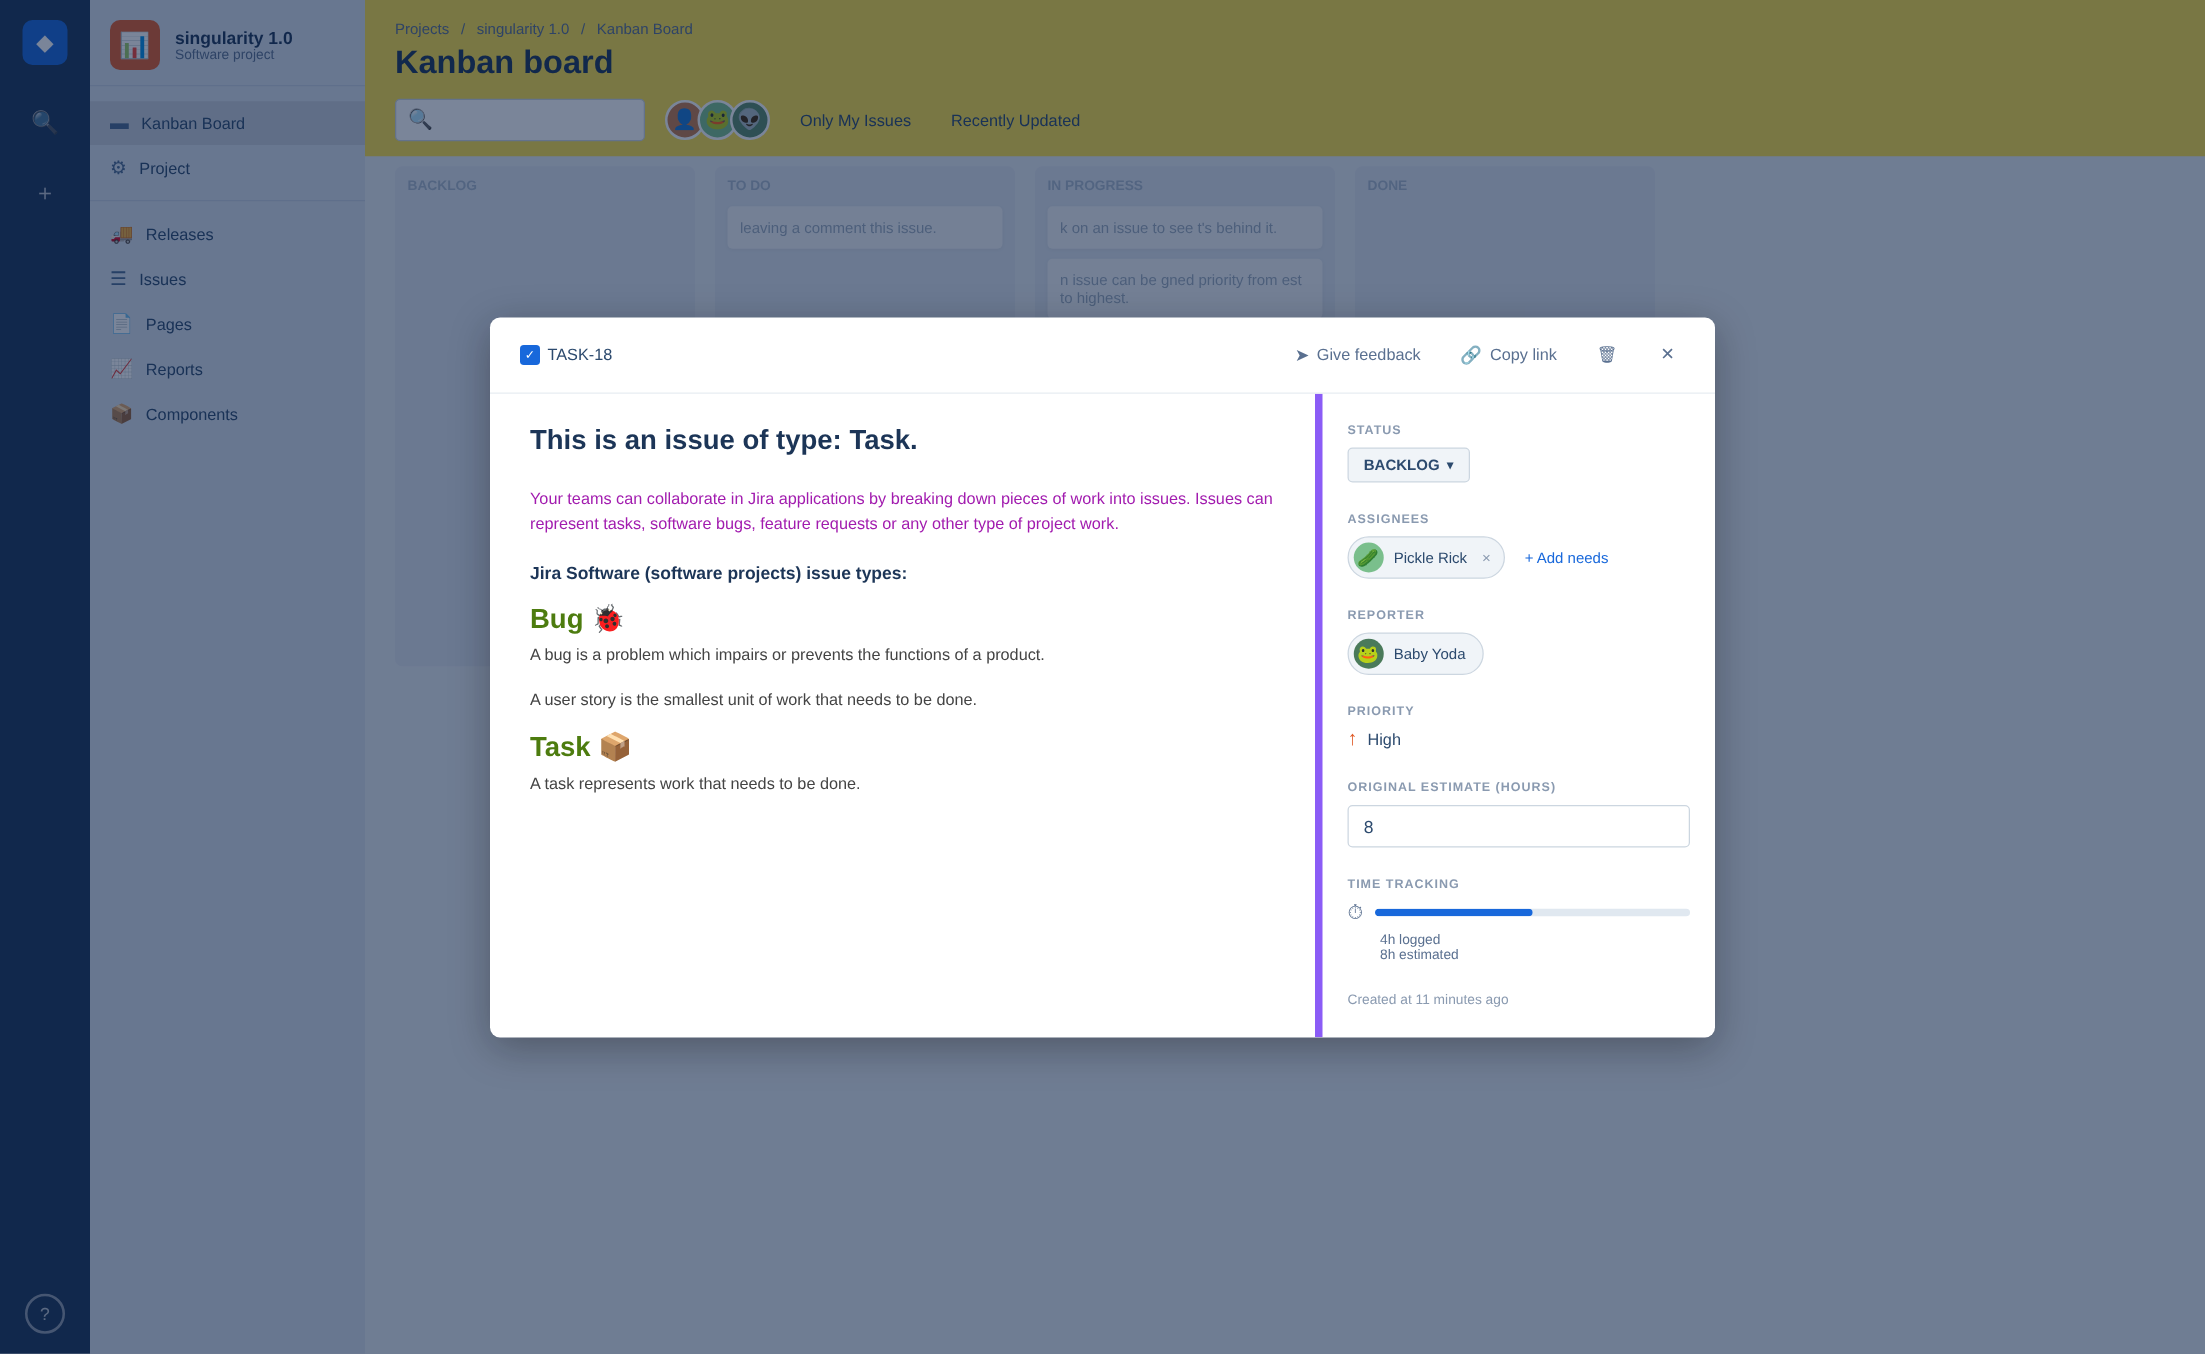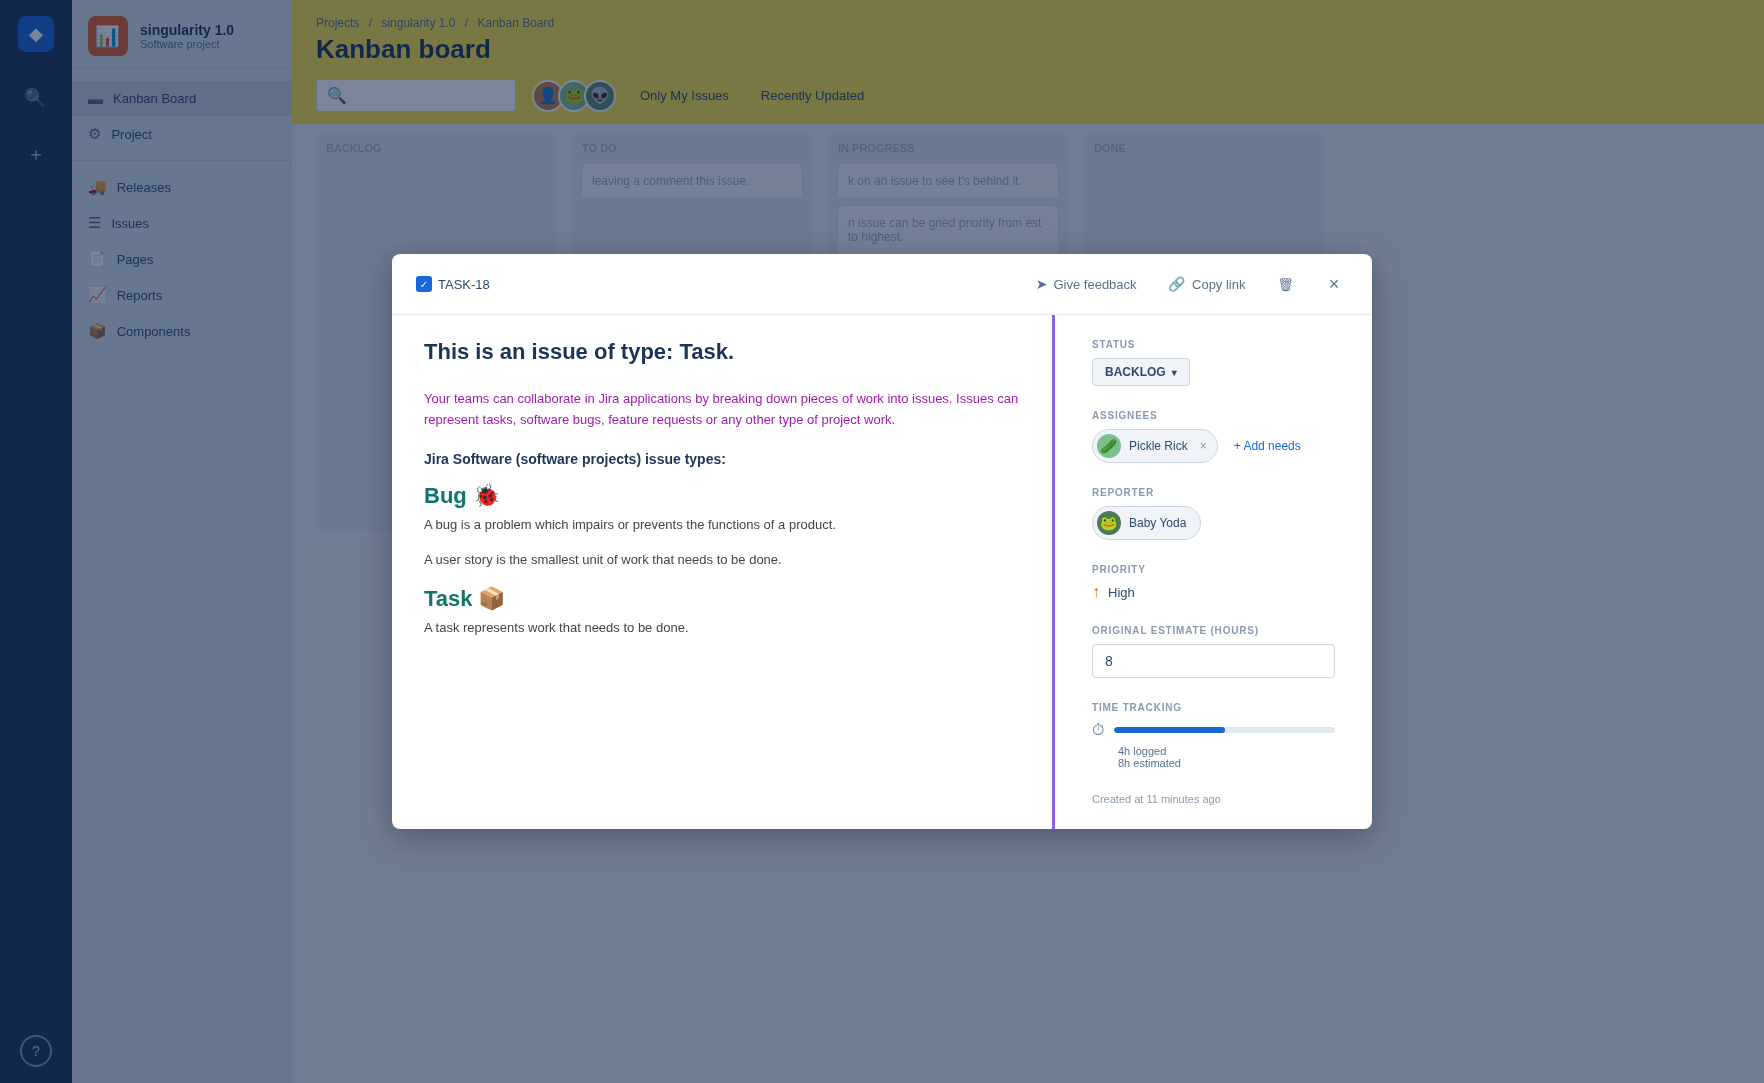--- a/index.html
+++ b/index.html
@@ -219,31 +219,31 @@
       font-size: 13px; font-weight: 700; color: #1c3557; margin-bottom: 10px;
     }
     .description-text {
       font-size: 13px; color: #a21caf; line-height: 1.6; margin-bottom: 20px;
     }
     .issue-types-header {
       font-size: 14px; font-weight: 700; color: #1c3557; margin-bottom: 16px;
     }
     .issue-type-item { margin-bottom: 16px; }
     .issue-type-name {
-      font-size: 22px; font-weight: 800; color: #0f766e; margin-bottom: 6px;
+      font-size: 22px; font-weight: 800; color: #4d7c0f; margin-bottom: 6px;
     }
     .issue-type-desc {
       font-size: 13px; color: #444; line-height: 1.5;
     }
 
     
     .modal-right {
       width: 320px;
-      padding: 24px 37px;
-      border-left: 3px solid #8b5cf6;
+      padding: 24px 20px;
+      border-left: 6px solid #8b5cf6;
       overflow-y: auto;
       flex-shrink: 0;
     }
     .field-section { margin-bottom: 24px; }
     .field-label {
       font-size: 10px; font-weight: 700; color: #8a9ab0; letter-spacing: 0.08em;
       text-transform: uppercase; margin-bottom: 8px;
     }
 
     .status-badge {

